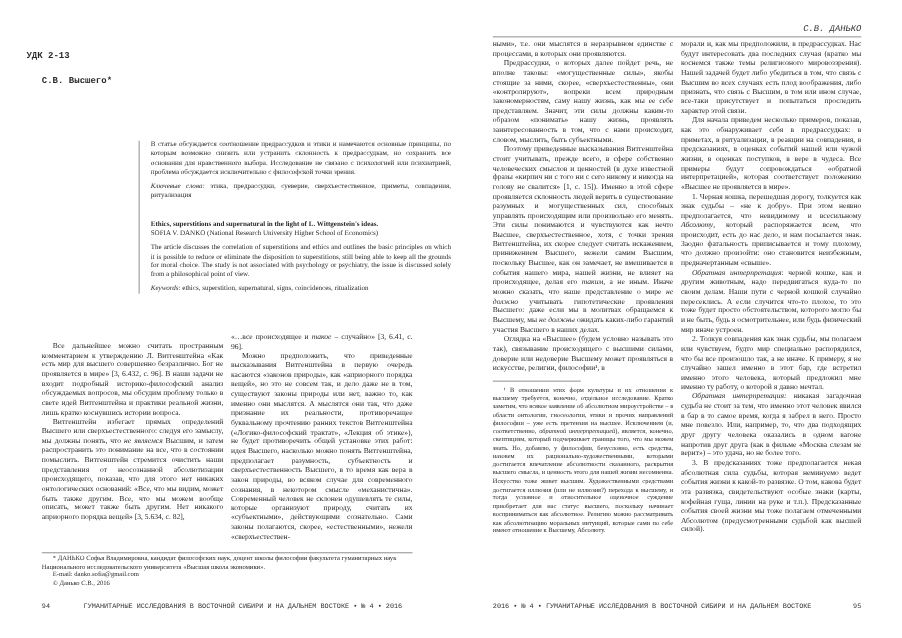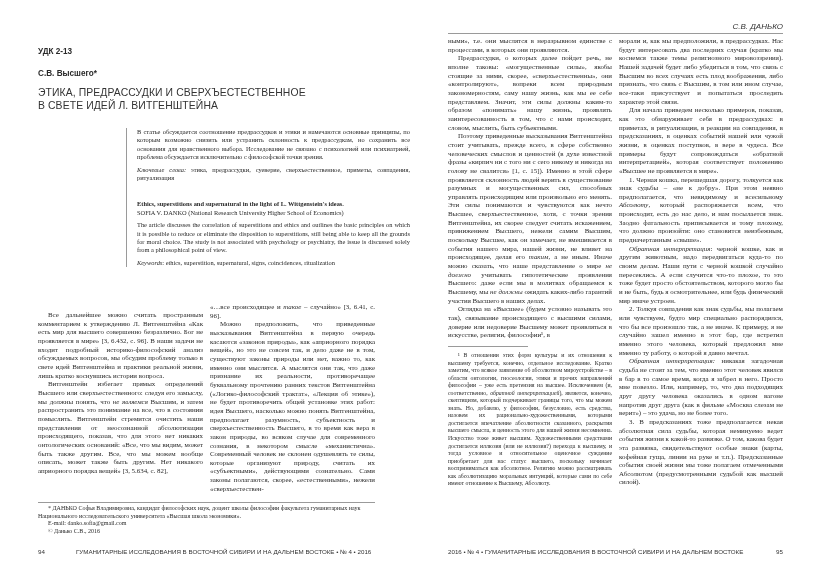--- a/index.html
+++ b/index.html
@@ -1,24 +1,24 @@
 <!DOCTYPE html>
 <html><head>
 <meta charset="utf-8">
 <style>
   html, body { margin:0; padding:0; background:#ffffff; }
   body { width:820px; height:580px; position:relative; overflow:hidden; color:#2a2a2a; }
   .page { position:absolute; top:0; height:580px; width:410px; }
   #left-page { left:0; }
   #right-page { left:410px; }
 
-  .sans { font-family:Liberation Sans, sans-serif; }
+  .sans { font-family:Liberation Mono, monospace; }
   .serif { font-family:"Liberation Serif", serif; }
 
-  .udk { position:absolute; left:38px; top:47px; font-size:8.2px; font-weight:bold; }
+  .udk { position:absolute; left:24px; top:47px; font-size:8.2px; font-weight:bold; }
   .author { position:absolute; left:38px; top:69px; font-size:8.2px; font-weight:bold; }
   .title { position:absolute; left:38px; top:86px; font-size:10.4px; line-height:13px; color:#333; letter-spacing:0.1px; }
 
   .abstract { position:absolute; left:126px; top:128px; width:284px; border-left:1.5px solid #9a9a9a; padding-left:10px; box-sizing:border-box; }
   .abstract p { margin:0; font-size:6.4px; line-height:8.4px; text-align:justify; }
   .abstract .gap1 { height:4px; }
   .abstract .gap2 { height:18px; }
   .abstract .en-title { font-weight:bold; }
   .abstract em { font-style:italic; }
 
@@ -41,24 +41,20 @@
   #right-col-2 { left:209px; top:37px; width:164px; }
   .fn-small { font-size:5.8px; line-height:7.55px; text-align:justify; }
   .fn-small p { margin:0; text-indent:10px; }
 </style>
 </head>
 <body>
 
 <div class="page" id="left-page">
   <div class="udk sans">УДК 2-13</div>
   <div class="author sans">С.В. Высшего*</div>
-  <div class="title sans">
-    <div>ЭТИКА, ПРЕДРАССУДКИ И СВЕРХЪЕСТЕСТВЕННОЕ</div>
-    <div>В СВЕТЕ ИДЕЙ Л. ВИТГЕНШТЕЙНА</div>
-  </div>
 
   <div class="abstract serif">
     <p>В статье обсуждается соотношение предрассудков и этики и намечаются основные принципы, по которым возможно снизить или устранить склонность к предрассудкам, но сохранить все основания для нравственного выбора. Исследование не связано с психологией или психиатрией, проблема обсуждается исключительно с философской точки зрения.</p>
     <div class="gap1"></div>
     <p><em>Ключевые слова:</em><span> этика, предрассудки, суеверие, сверхъестественное, приметы, совпадения, ритуализация</span></p>
     <div class="gap2"></div>
     <p class="en-title">Ethics, superstitions and supernatural in the light of L. Wittgenstein's ideas.</p>
     <p>SOFIA V. DANKO (National Research University Higher School of Economics)</p>
     <div class="gap1"></div>
     <p>The article discusses the correlation of superstitions and ethics and outlines the basic principles on which it is possible to reduce or eliminate the disposition to superstitions, still being able to keep all the grounds for moral choice. The study is not associated with psychology or psychiatry, the issue is discussed solely from a philosophical point of view.</p>

